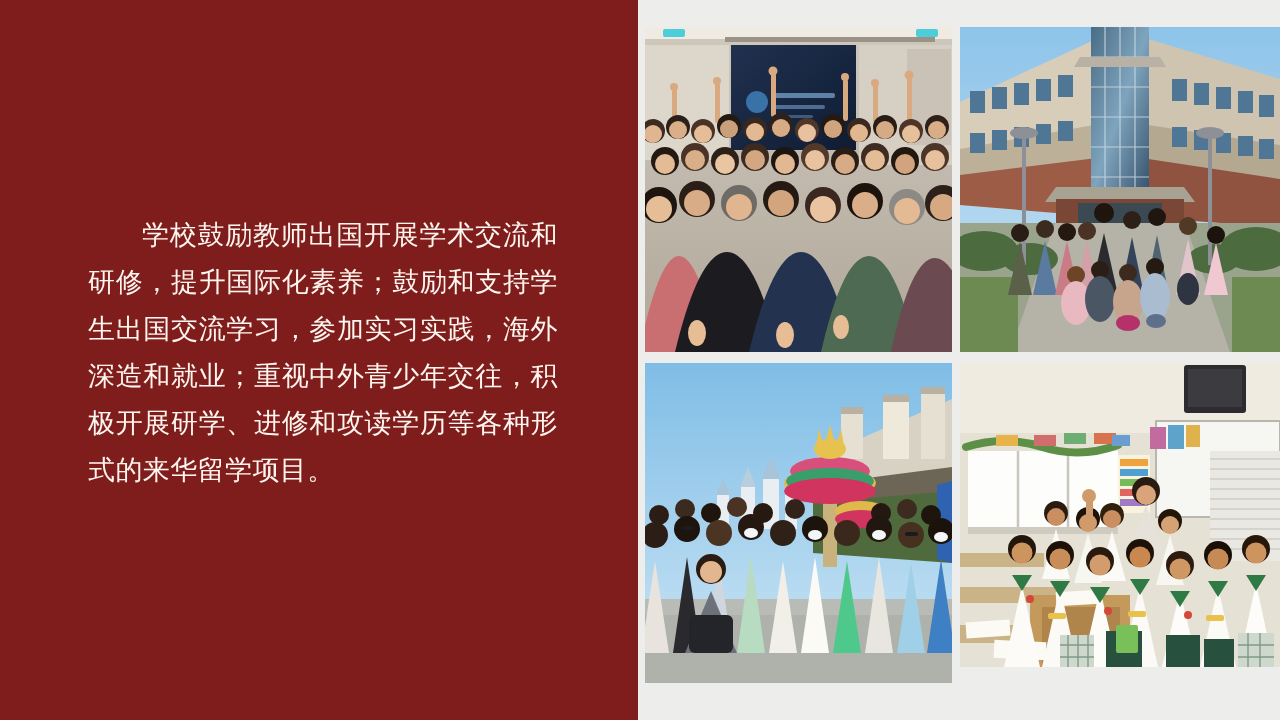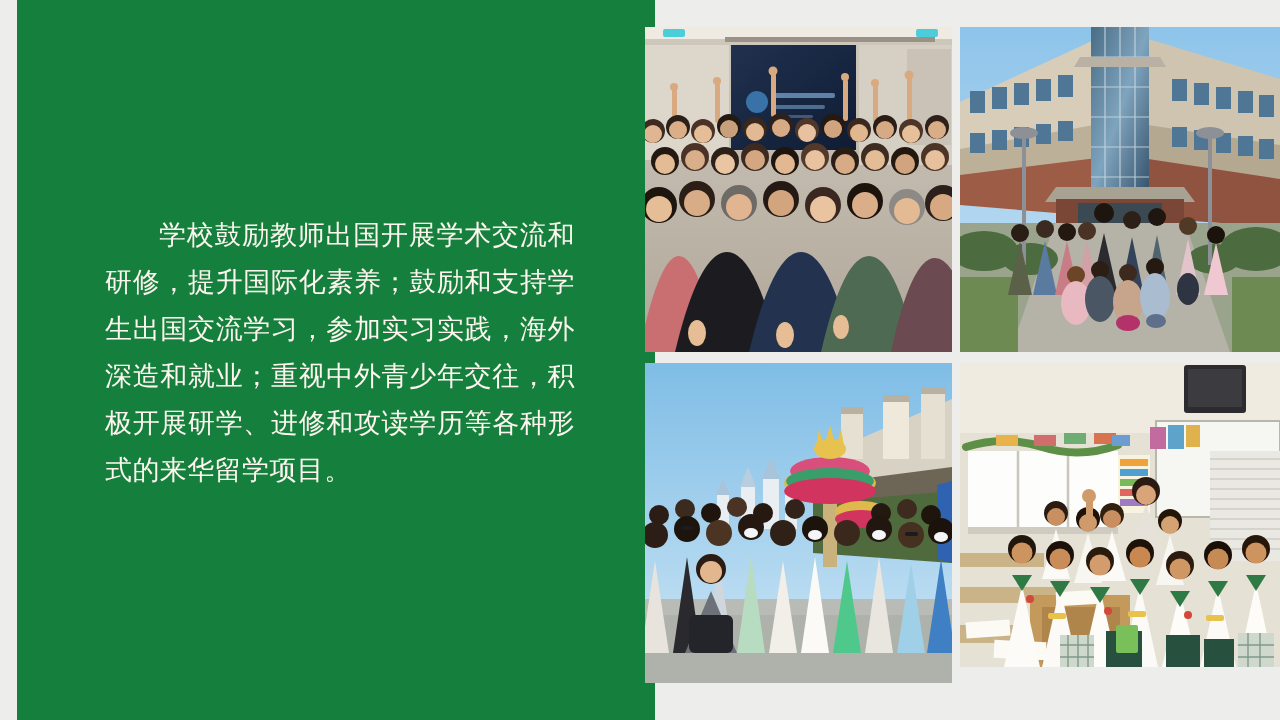--- a/index.html
+++ b/index.html
@@ -19,22 +19,21 @@
     background: #ededeb;
   }
 
   
   #left-panel {
     position: absolute;
     left: 0;
     top: 0;
     width: 638px;
     height: 720px;
-    background: #15803d;
-    margin-left: 17px;
+    background: #7f1d1d;
   }
 
   #body-text {
     position: absolute;
     left: 88px;
     top: 212px;
     width: 470px;
     color: #fdf5ee;
     font-size: 27px;
     line-height: 47px;

